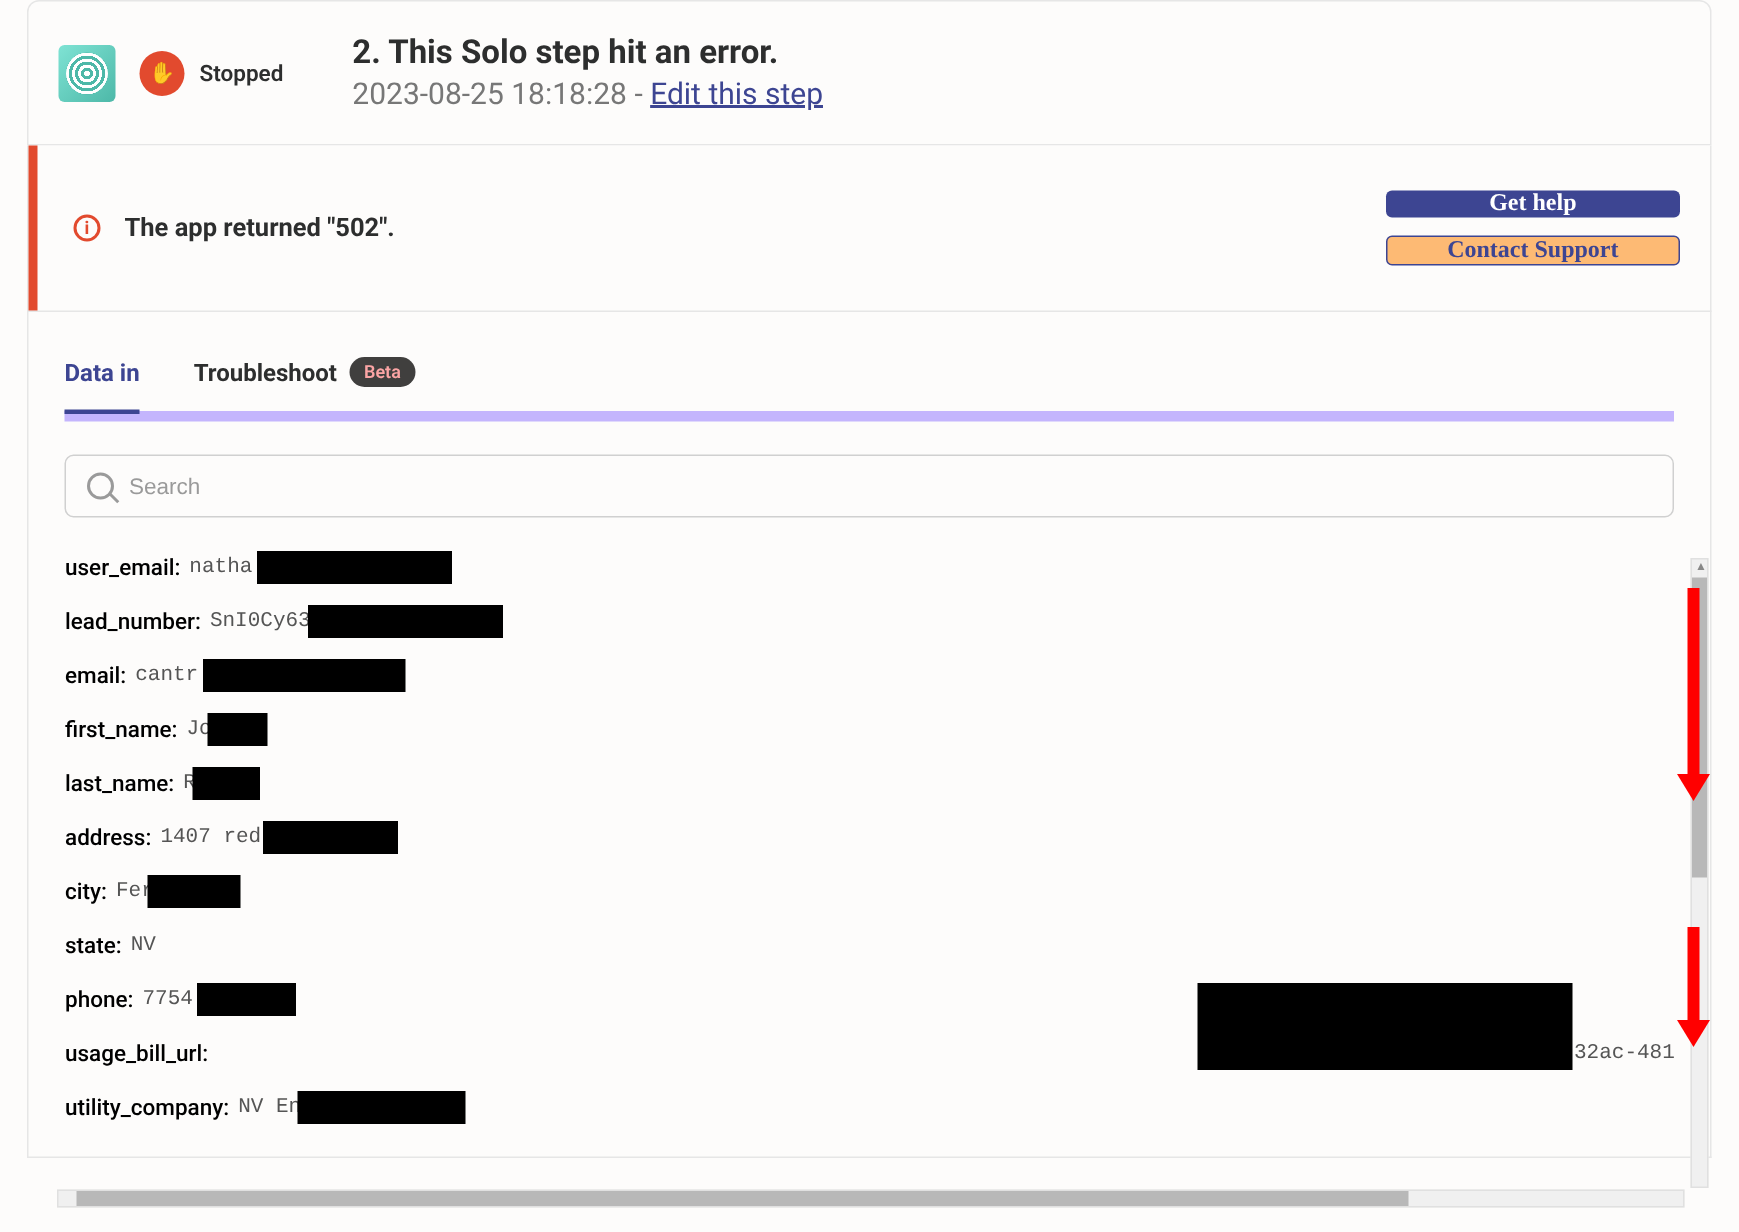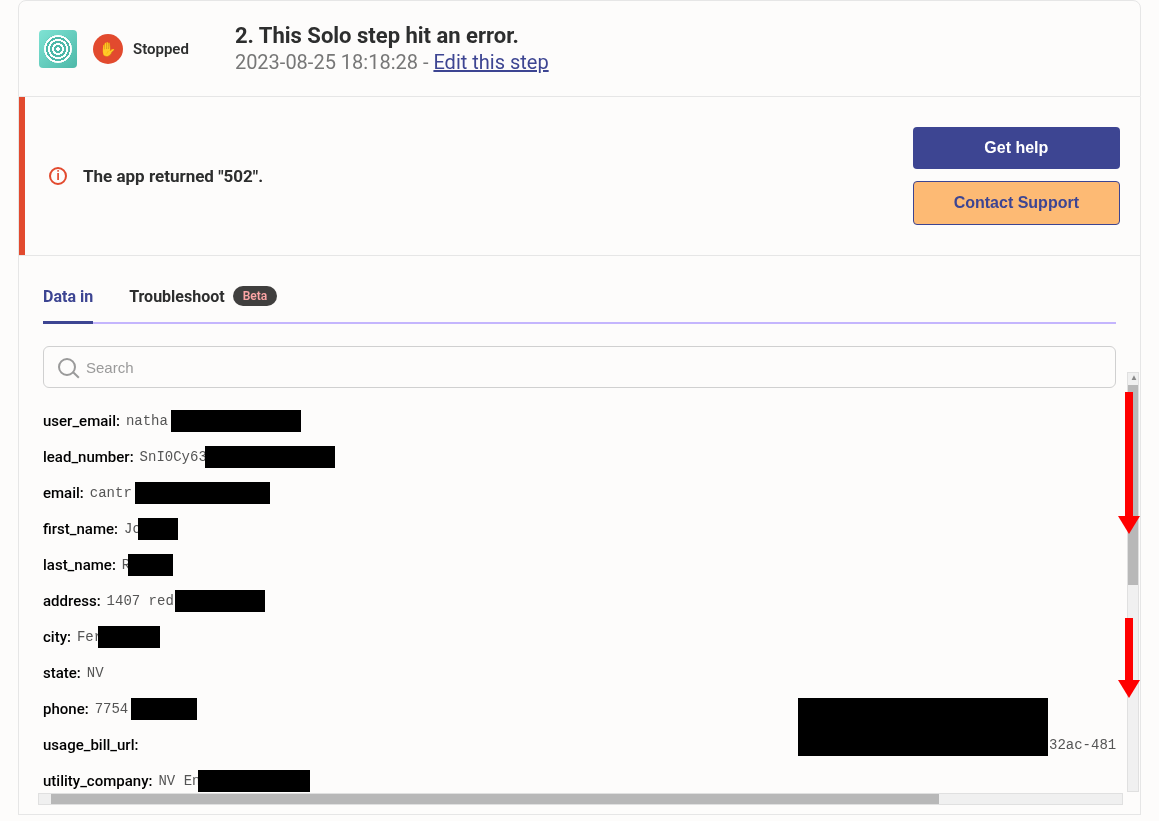--- a/index.html
+++ b/index.html
@@ -14,25 +14,25 @@
 .step-info { margin-left: 30px; }
 .step-title { font-weight: 700; font-size: 22px; color: #2d2e2e; margin-bottom: 2px; }
 .step-meta { color: #777; font-size: 20px; }
 .step-meta a { color: #3d4592; text-decoration: underline; }
 .error-banner { border: 1px solid #e6e6e6; border-top: none; background: #fdfcfb; display: flex; align-items: center; justify-content: space-between; padding: 30px 20px 30px 0; position: relative; }
 .error-banner::before { content: ''; position: absolute; left: 0; top: 0; bottom: 0; width: 6px; background: #e24a2e; }
 .error-left { display: flex; align-items: center; gap: 16px; padding-left: 30px; }
 .error-icon { width: 18px; height: 18px; border: 2px solid #e24a2e; border-radius: 50%; display: flex; align-items: center; justify-content: center; color: #e24a2e; font-weight: 700; font-size: 12px; }
 .error-text { font-weight: 700; font-size: 17px; color: #2d2e2e; }
 .action-buttons { display: flex; flex-direction: column; gap: 12px; }
-.btn { padding: 12px 40px; border-radius: 4px; font-weight: 600; font-size: 16px; cursor: pointer; border: none; min-width: 170px; }
+.btn { padding: 0 40px; border-radius: 4px; font-weight: 600; font-size: 16px; cursor: pointer; border: none; min-width: 170px; font-family: Liberation Serif, serif; }
 .btn-primary { background: #3d4592; color: #fff; }
 .btn-secondary { background: #fdba74; color: #3d4592; border: 1px solid #3d4592; }
 .tabs-section { border: 1px solid #e6e6e6; border-top: none; background: #fdfcfb; padding: 18px 24px 0; }
-.tabs { display: flex; gap: 36px; border-bottom: 2px solid #c4b5fd; position: relative; }
+.tabs { display: flex; gap: 36px; border-bottom: 7px solid #c4b5fd; position: relative; }
 .tab { padding: 12px 0 16px; font-weight: 700; font-size: 16px; color: #2d2e2e; cursor: pointer; display: flex; align-items: center; gap: 8px; position: relative; }
 .tab.active { color: #3d4592; }
 .tab.active::after { content: ''; position: absolute; left: 0; right: 0; bottom: -2px; height: 3px; background: #3d4592; }
 .beta-pill { background: #403f3e; color: #fca5a5; font-size: 12px; padding: 3px 10px; border-radius: 12px; font-weight: 600; }
 .search-wrap { padding: 22px 0 16px; }
 .search-box { width: 100%; border: 1px solid #d0d0d0; border-radius: 6px; padding: 11px 14px; display: flex; align-items: flex-end; gap: 10px; background: #fdfcfb; }
 .search-box input { border: none; outline: none; font-size: 15px; flex: 1; background: transparent; color: #2d2e2e; }
 .search-box input::placeholder { color: #9a9a9a; }
 .search-icon { width: 18px; height: 18px; border: 2px solid #9a9a9a; border-radius: 50%; position: relative; }
 .search-icon::after { content: ''; position: absolute; width: 8px; height: 2px; background: #9a9a9a; transform: rotate(45deg); right: -6px; bottom: -2px; }

